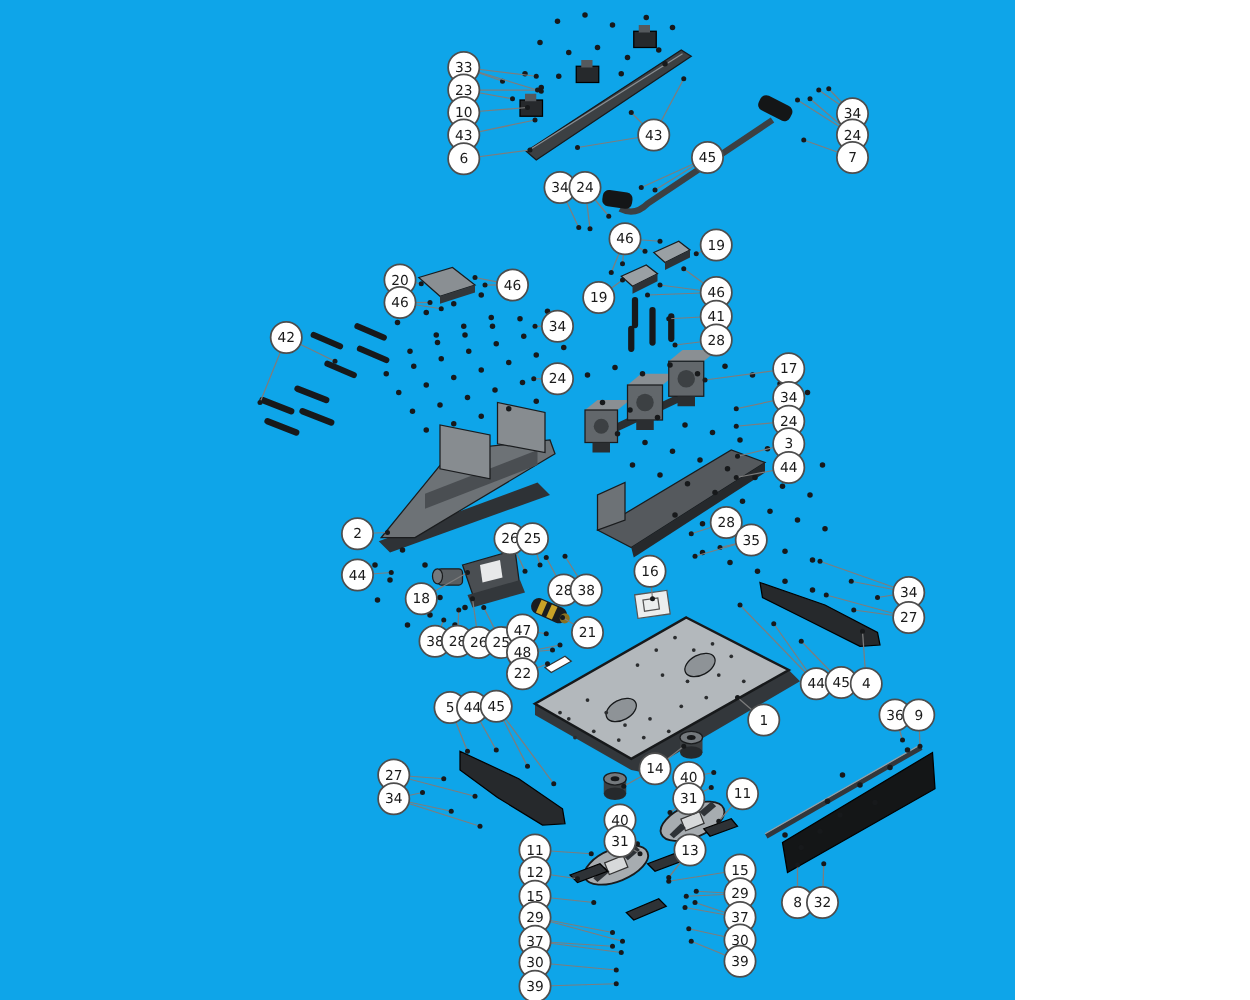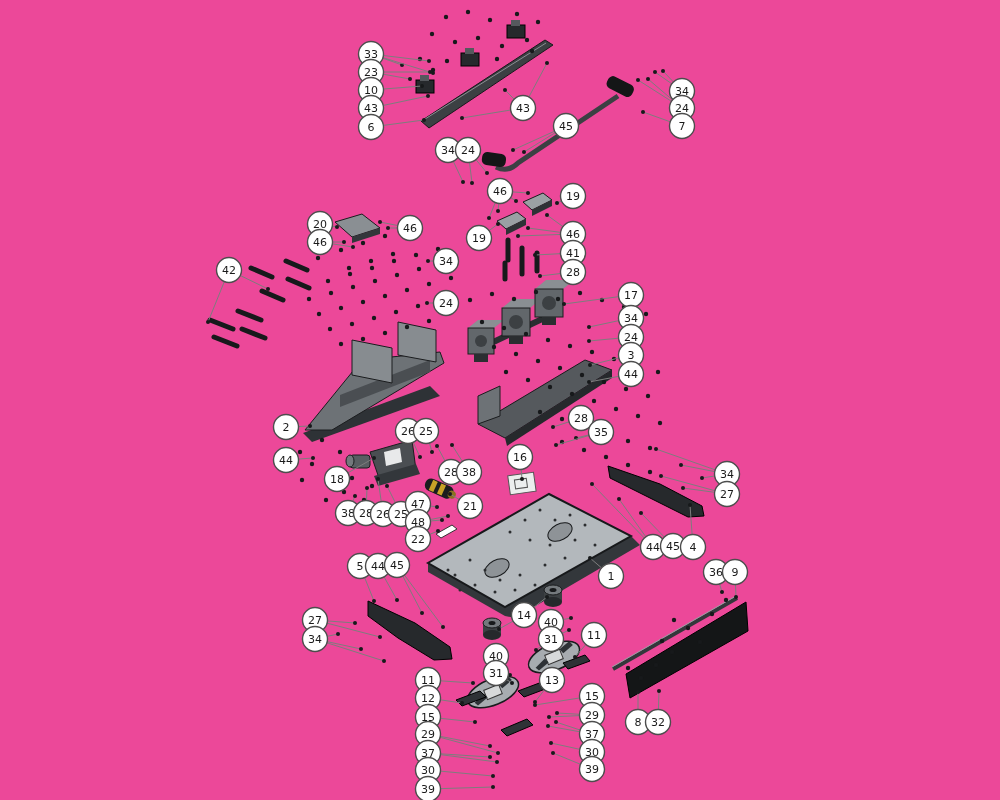--- a/index.html
+++ b/index.html
@@ -1,17 +1,17 @@
 <!DOCTYPE html>
 <html><head>
 <meta charset="utf-8">
 <style>
   html,body{margin:0;padding:0;background:#ffffff;width:1000px;height:800px;overflow:hidden;
     font-family:"DejaVu Sans","Liberation Sans",sans-serif;}
-  #stage{position:relative;width:1000px;height:800px;background:#ec4899;}
+  #stage{position:relative;width:812px;height:800px;background:#0ea5e9;}
   svg{display:block;}
   .callout-circle{fill:#ffffff;stroke:#4d4d4d;stroke-width:1.4;}
   .callout-text{font-size:11px;fill:#1a1a1a;text-anchor:middle;}
   .leader{stroke:#7d7d7d;stroke-width:1;fill:none;}
 </style>
 </head>
 <body>
 
 <div id="stage">
 <svg id="diagram-svg" width="1000" height="800" viewBox="0 0 1000 800">

